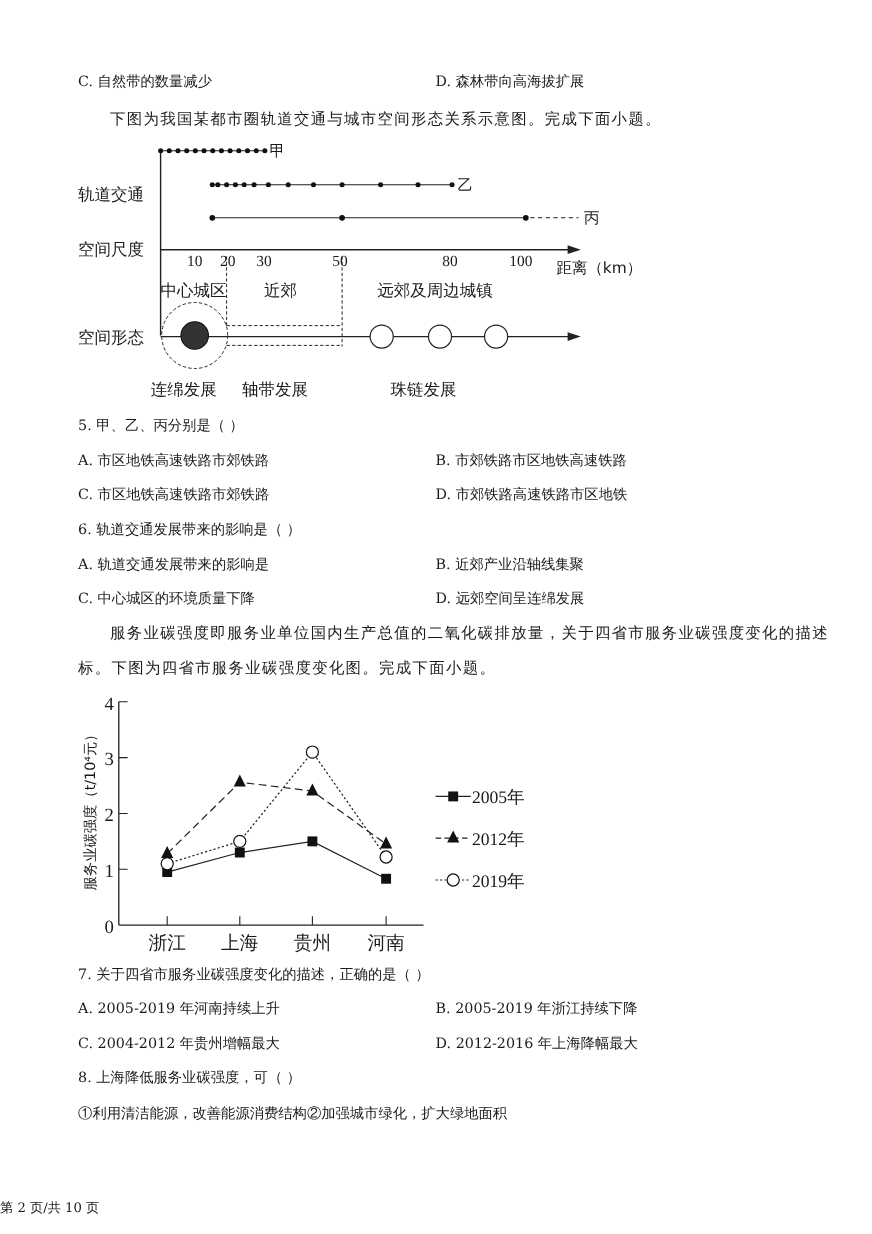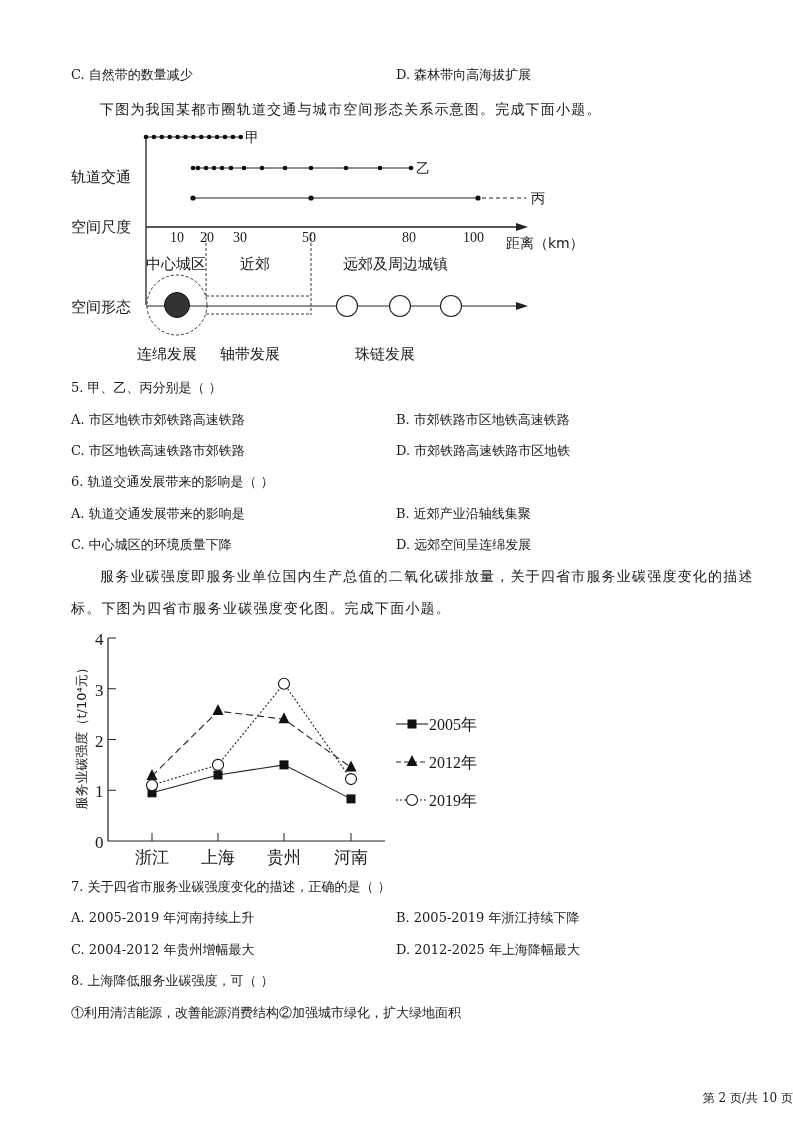--- a/index.html
+++ b/index.html
@@ -2,21 +2,21 @@
 <html><head>
 <meta charset="utf-8">
 <style>
   html, body { margin:0; padding:0; background:#ffffff; }
   body { width:793px; height:1122px; position:relative; overflow:hidden;
          font-family:"DejaVu Serif", "Liberation Serif", serif; color:#1a1a1a; }
   .line { position:absolute; font-size:13px; white-space:nowrap; line-height:16px; }
   .intro { font-size:14px; letter-spacing:1.2px; }
   svg text { font-family:"DejaVu Sans", "Liberation Sans", sans-serif; fill:#1a1a1a; }
   .serif { font-family:"Liberation Serif", "DejaVu Serif", serif !important; }
-  .footer { position:absolute; left:0; right:0; top:1090px; text-align:right; font-size:12px; }
+  .footer { position:absolute; left:0; right:0; top:1090px; text-align:left; font-size:12px; }
 </style>
 </head>
 <body>
 
 <div class="line" style="left:71px;top:67px">C. 自然带的数量减少</div>
 <div class="line" style="left:396px;top:67px">D. 森林带向高海拔扩展</div>
 
 <div class="line intro" style="left:100px;top:101px">下图为我国某都市圈轨道交通与城市空间形态关系示意图。完成下面小题。</div>
 
 <svg style="position:absolute;left:0;top:125px" width="600" height="245" viewBox="0 125 600 245">
@@ -97,21 +97,21 @@
   <circle cx="347" cy="306" r="10.5" fill="#fff" stroke="#222" stroke-width="1.1"></circle>
   <circle cx="400" cy="306" r="10.5" fill="#fff" stroke="#222" stroke-width="1.1"></circle>
   <circle cx="451" cy="306" r="10.5" fill="#fff" stroke="#222" stroke-width="1.1"></circle>
 
   <text x="137" y="359" font-size="15">连绵发展</text>
   <text x="220" y="359" font-size="15">轴带发展</text>
   <text x="355" y="359" font-size="15">珠链发展</text>
 </svg>
 
 <div class="line" style="left:71px;top:380px">5. 甲、乙、丙分别是（    ）</div>
-<div class="line" style="left:71px;top:412px">A. 市区地铁市郊铁路高速铁路</div>
+<div class="line" style="left:71px;top:412px">A. 市区地铁高速铁路市郊铁路</div>
 <div class="line" style="left:396px;top:412px">B. 市郊铁路市区地铁高速铁路</div>
 <div class="line" style="left:71px;top:443px">C. 市区地铁高速铁路市郊铁路</div>
 <div class="line" style="left:396px;top:443px">D. 市郊铁路高速铁路市区地铁</div>
 
 <div class="line" style="left:71px;top:474px">6. 轨道交通发展带来的影响是（    ）</div>
 <div class="line" style="left:71px;top:506px">A. 轨道交通发展带来的影响是</div>
 <div class="line" style="left:396px;top:506px">B. 近郊产业沿轴线集聚</div>
 <div class="line" style="left:71px;top:537px">C. 中心城区的环境质量下降</div>
 <div class="line" style="left:396px;top:537px">D. 远郊空间呈连绵发展</div>
 
@@ -176,18 +176,18 @@
       <line x1="336" y1="175" x2="368" y2="175" stroke="#222" stroke-width="1.1" stroke-dasharray="2,2"></line>
       <circle cx="352" cy="175" r="5.5" fill="#fff" stroke="#111" stroke-width="1.1"></circle>
       <text x="369" y="181" font-size="16" class="serif">2019年</text>
     </g>
 </svg>
 
 <div class="line" style="left:71px;top:879px">7. 关于四省市服务业碳强度变化的描述，正确的是（    ）</div>
 <div class="line" style="left:71px;top:910px">A. 2005-2019 年河南持续上升</div>
 <div class="line" style="left:396px;top:910px">B. 2005-2019 年浙江持续下降</div>
 <div class="line" style="left:71px;top:942px">C. 2004-2012 年贵州增幅最大</div>
-<div class="line" style="left:396px;top:942px">D. 2012-2025 年上海降幅最大</div>
+<div class="line" style="left:396px;top:942px">D. 2012-2016 年上海降幅最大</div>
 
 <div class="line" style="left:71px;top:973px">8. 上海降低服务业碳强度，可（    ）</div>
 <div class="line" style="left:71px;top:1005px">①利用清洁能源，改善能源消费结构②加强城市绿化，扩大绿地面积</div>
 
 <div class="footer">第 2 页/共 10 页</div>
 
 </body></html>

